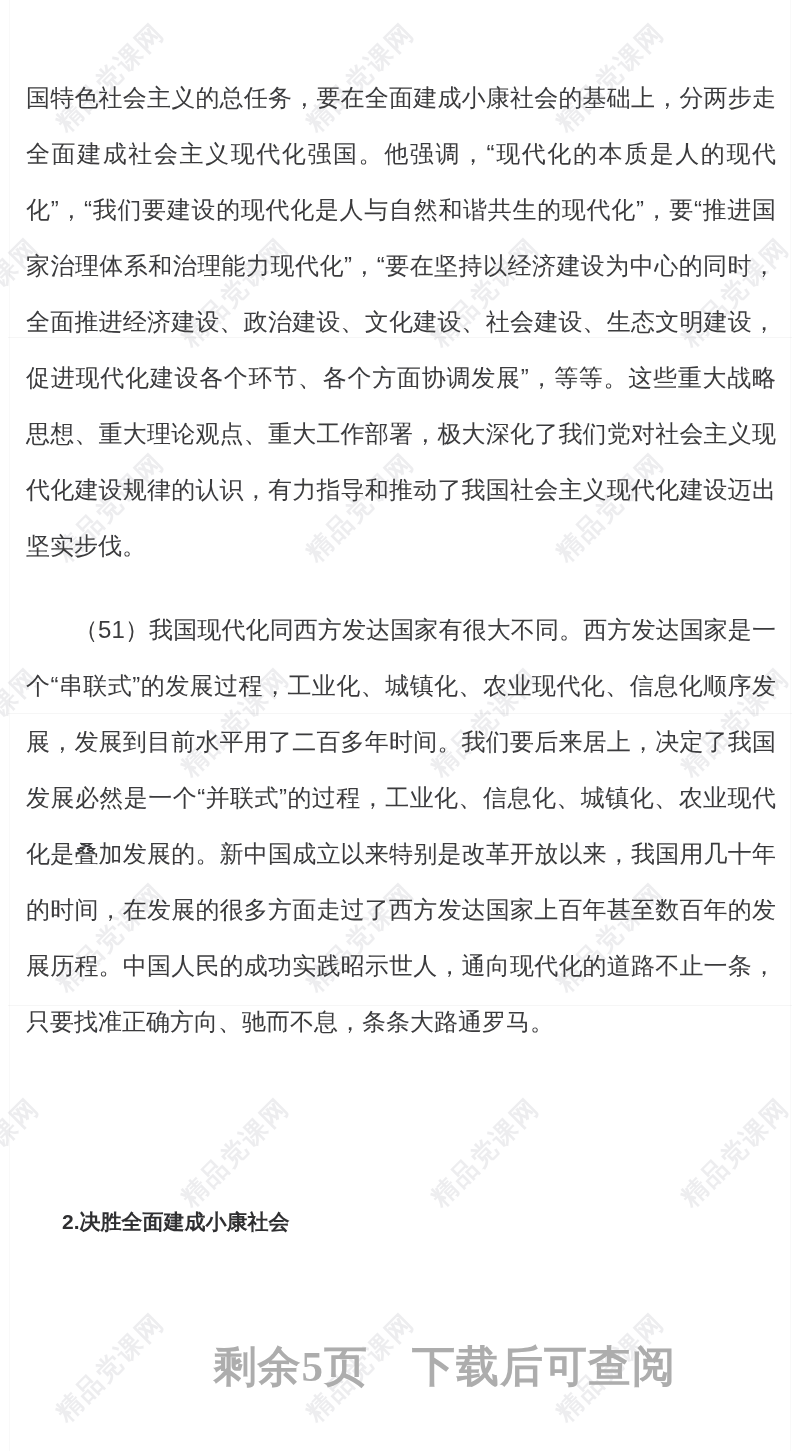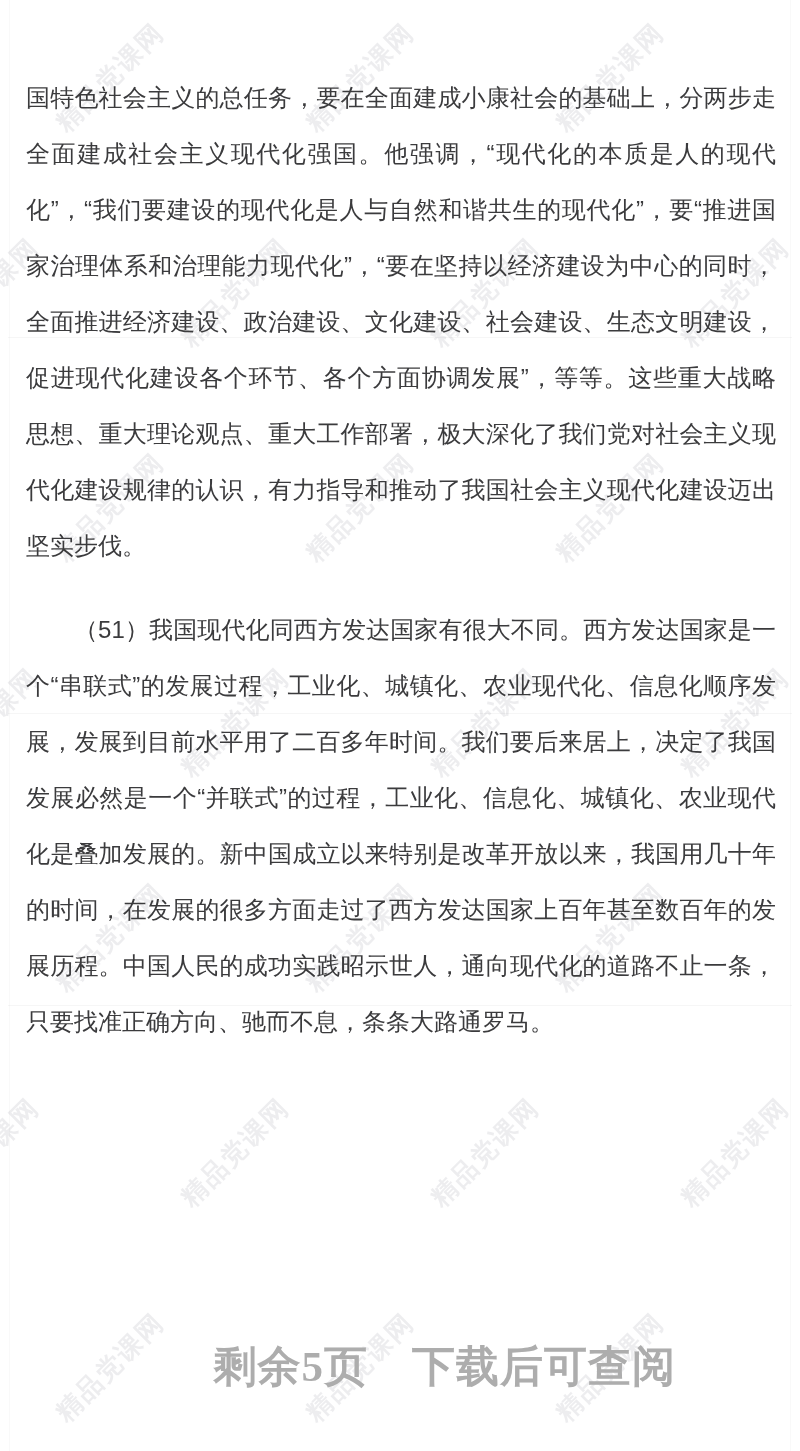--- a/index.html
+++ b/index.html
@@ -164,16 +164,17 @@
 
 <div id="document-page">
 
   <div class="doc-body">
     <p class="para no-indent">国特色社会主义的总任务，要在全面建成小康社会的基础上，分两步走全面建成社会主义现代化强国。他强调，“现代化的本质是人的现代化”，“我们要建设的现代化是人与自然和谐共生的现代化”，要“推进国家治理体系和治理能力现代化”，“要在坚持以经济建设为中心的同时，全面推进经济建设、政治建设、文化建设、社会建设、生态文明建设，促进现代化建设各个环节、各个方面协调发展”，等等。这些重大战略思想、重大理论观点、重大工作部署，极大深化了我们党对社会主义现代化建设规律的认识，有力指导和推动了我国社会主义现代化建设迈出坚实步伐。</p>
 
     <p class="para">（51）我国现代化同西方发达国家有很大不同。西方发达国家是一个“串联式”的发展过程，工业化、城镇化、农业现代化、信息化顺序发展，发展到目前水平用了二百多年时间。我们要后来居上，决定了我国发展必然是一个“并联式”的过程，工业化、信息化、城镇化、农业现代化是叠加发展的。新中国成立以来特别是改革开放以来，我国用几十年的时间，在发展的很多方面走过了西方发达国家上百年甚至数百年的发展历程。中国人民的成功实践昭示世人，通向现代化的道路不止一条，只要找准正确方向、驰而不息，条条大路通罗马。</p>
 
   </div>
 
+  <div class="section-heading">2.决胜全面建成小康社会</div>
 
   <div class="footer-cta">剩余5页　下载后可查阅</div>
 
 </div>
 
 </body></html>

